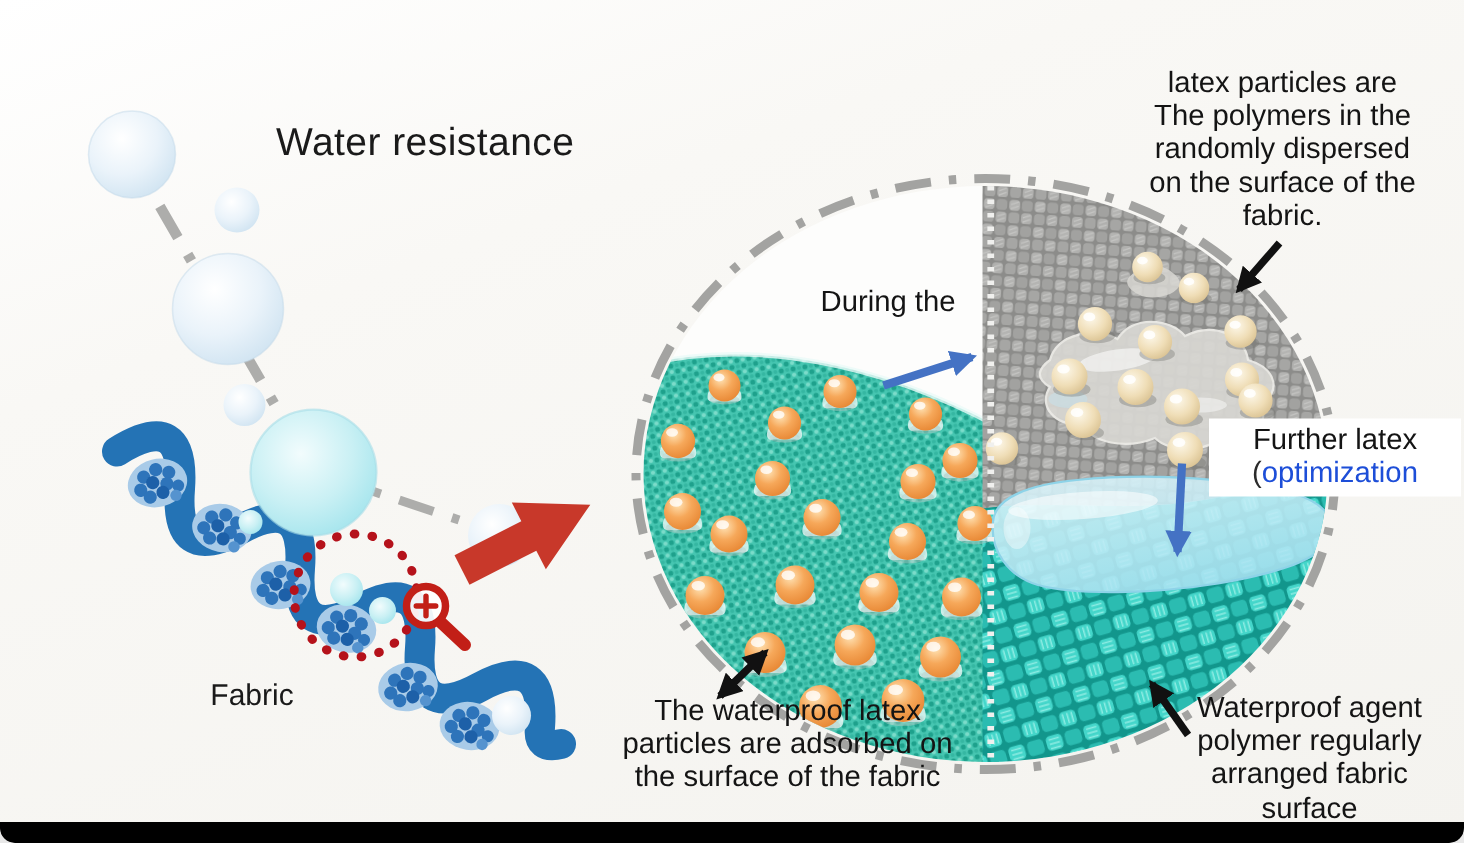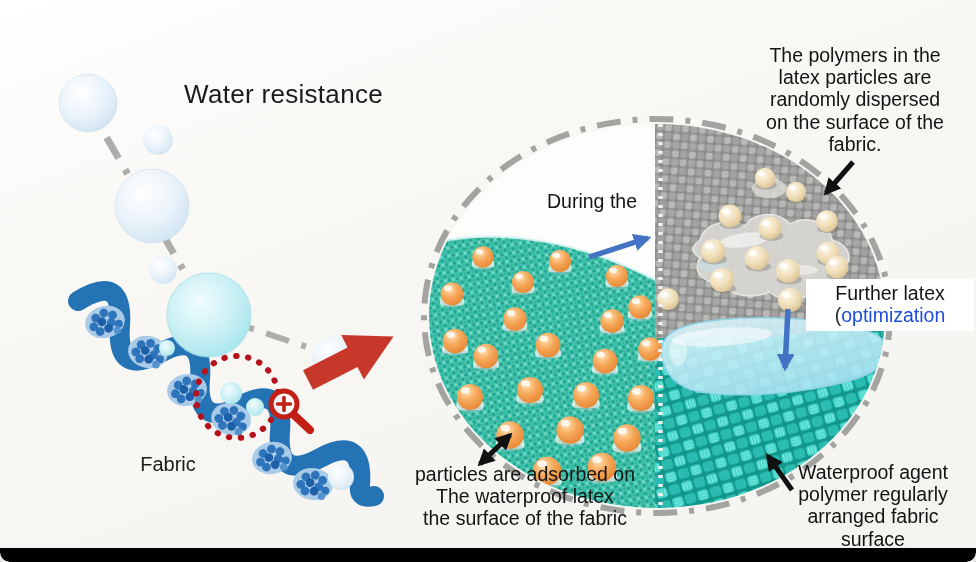--- a/index.html
+++ b/index.html
@@ -245,39 +245,39 @@
 </svg>
 
   <div class="title">Water resistance</div>
   <div class="fabric">Fabric</div>
 
   <div class="lbl during">
     <div>During the</div>
   </div>
 
   <div class="lbl polymers">
+    <div>latex particles are</div>
     <div>The polymers in the</div>
-    <div>latex particles are</div>
     <div>randomly dispersed</div>
     <div>on the surface of the</div>
     <div>fabric.</div>
   </div>
 
   <div class="lbl further-box">
     <div>
       <span>Further latex</span>
     </div>
     <div>
       <span class="paren">(</span><span class="orange">optimization</span>
     </div>
   </div>
 
   <div class="lbl adsorbed">
+    <div>The waterproof latex</div>
     <div>particles are adsorbed on</div>
-    <div>The waterproof latex</div>
     <div>the surface of the fabric</div>
   </div>
 
   <div class="lbl surface">
     <div>Waterproof agent</div>
     <div>polymer regularly</div>
     <div>arranged fabric</div>
     <div>surface</div>
   </div>
 

